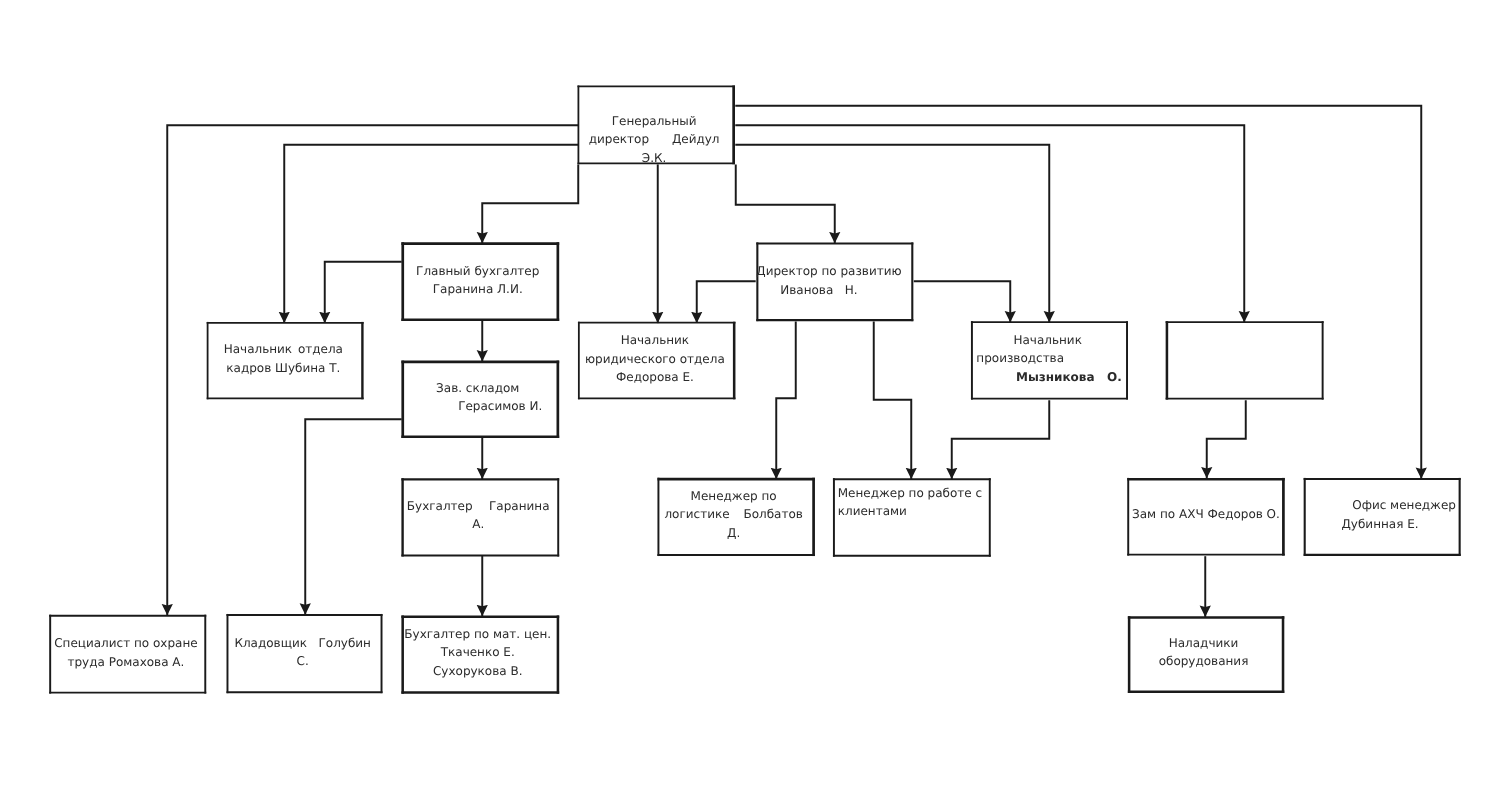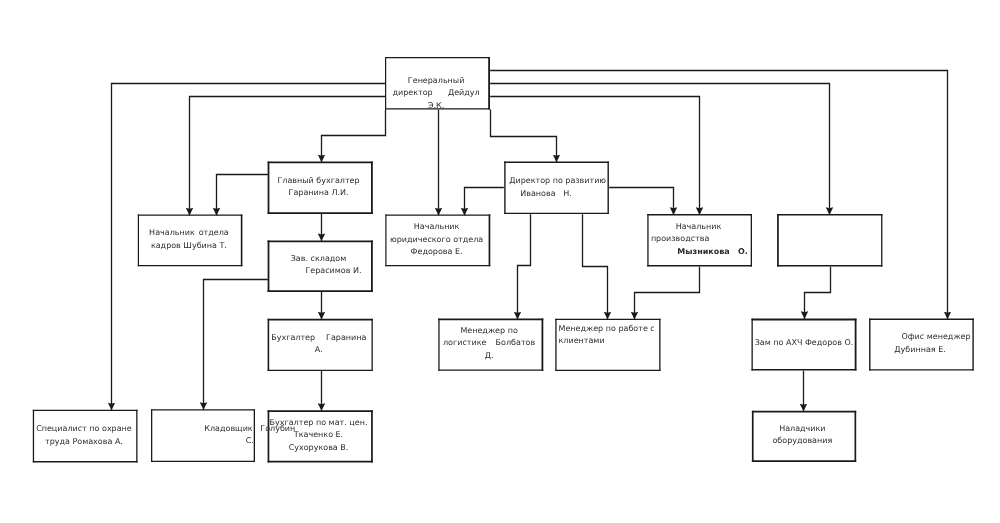--- a/index.html
+++ b/index.html
@@ -168,36 +168,36 @@
         <span class="ln" style="top: 12.5px; line-height: 12.5px; left: 0px; width: 101.8px; text-align: center; color: rgb(43, 43, 43);">Ткаченко Е.</span>
         <span class="ln" style="top: 25px; line-height: 12.5px; left: 0px; width: 101.8px; text-align: center; color: rgb(43, 43, 43);">Сухорукова В.</span>
       </div>
     </div>
     <div class="node" style="left: 32.8px; top: 409.8px; width: 104.7px; height: 52.6px;">
       <div class="txt" style="top: 13.3px;">
         <span class="ln" style="top: 0px; line-height: 12.5px; left: 0px; width: 102.3px; text-align: center; color: rgb(43, 43, 43);">Специалист по охране</span>
         <span class="ln" style="top: 12.5px; line-height: 12.5px; left: 0px; width: 102.3px; text-align: center; color: rgb(43, 43, 43);">труда Ромахова А.</span>
       </div>
     </div>
-    <div class="node" style="left: 151px; top: 409.3px; width: 104px; height: 52.8px; margin-left: 48px;">
+    <div class="node" style="left: 151px; top: 409.3px; width: 104px; height: 52.8px;">
       <div class="txt" style="top: 13.4px;">
         <span class="ln" style="top: 0px; line-height: 12.5px; left: 0px; width: 101.6px; text-align: center; color: rgb(43, 43, 43);">Кладовщик   Голубин</span>
         <span class="ln" style="top: 12.5px; line-height: 12.5px; left: 0px; width: 101.6px; text-align: center; color: rgb(43, 43, 43);">С.</span>
       </div>
     </div>
     <div class="node" style="left: 385.3px; top: 214.5px; width: 105px; height: 51.7px;">
       <div class="txt" style="top: 6.6px;">
         <span class="ln" style="top: 0px; line-height: 12.5px; left: 0px; width: 102.6px; text-align: center; color: rgb(43, 43, 43);">Начальник</span>
         <span class="ln" style="top: 12.5px; line-height: 12.5px; left: 0px; width: 102.6px; text-align: center; color: rgb(43, 43, 43);">юридического отдела</span>
         <span class="ln" style="top: 25px; line-height: 12.5px; left: 0px; width: 102.6px; text-align: center; color: rgb(43, 43, 43);">Федорова Е.</span>
       </div>
     </div>
     <div class="node" style="left: 504.2px; top: 161.6px; width: 104.7px; height: 52.5px;">
       <div class="txt" style="top: 12.35px;">
-        <span class="ln" style="top: 0px; line-height: 13.5px; left: 0px; width: 101.9px; text-align: right; color: rgb(43, 43, 43);">Директор по развитию</span>
+        <span class="ln" style="top: 0px; line-height: 13.5px; left: 0px; width: 101.9px; text-align: left; color: rgb(43, 43, 43);">Директор по развитию</span>
         <span class="ln" style="top: 13.5px; line-height: 13.5px; left: 16px; color: rgb(43, 43, 43);">Иванова   Н.</span>
       </div>
     </div>
     <div class="node" style="left: 647.3px; top: 214.1px; width: 104.7px; height: 52.3px;">
       <div class="txt" style="top: 6.9px;">
         <span class="ln" style="top: 0px; line-height: 12.5px; left: 0px; width: 102.3px; text-align: center; color: rgb(43, 43, 43);">Начальник</span>
         <span class="ln" style="top: 12.5px; line-height: 12.5px; left: 3.6px; color: rgb(43, 43, 43);">производства</span>
         <span class="ln" style="top: 25px; line-height: 12.5px; left: 30px; color: rgb(43, 43, 43); font-weight: bold;">Мызникова   О.</span>
       </div>
     </div>

